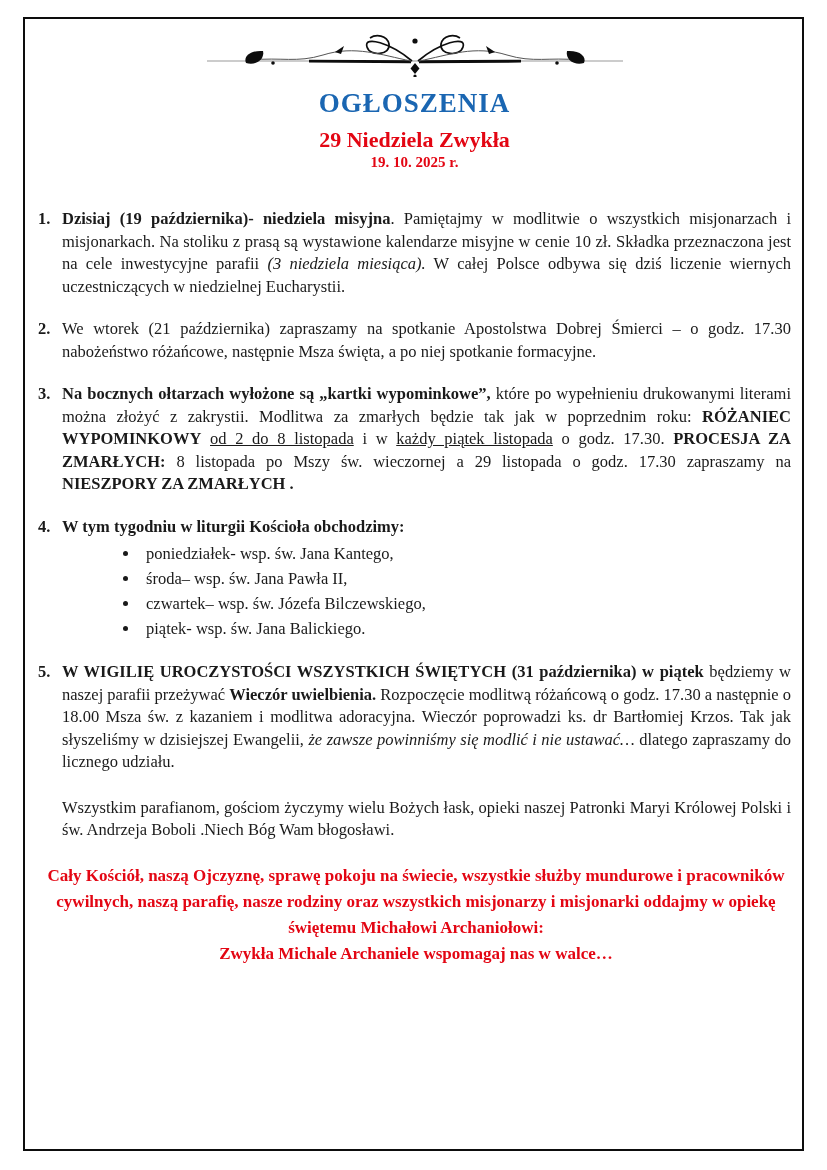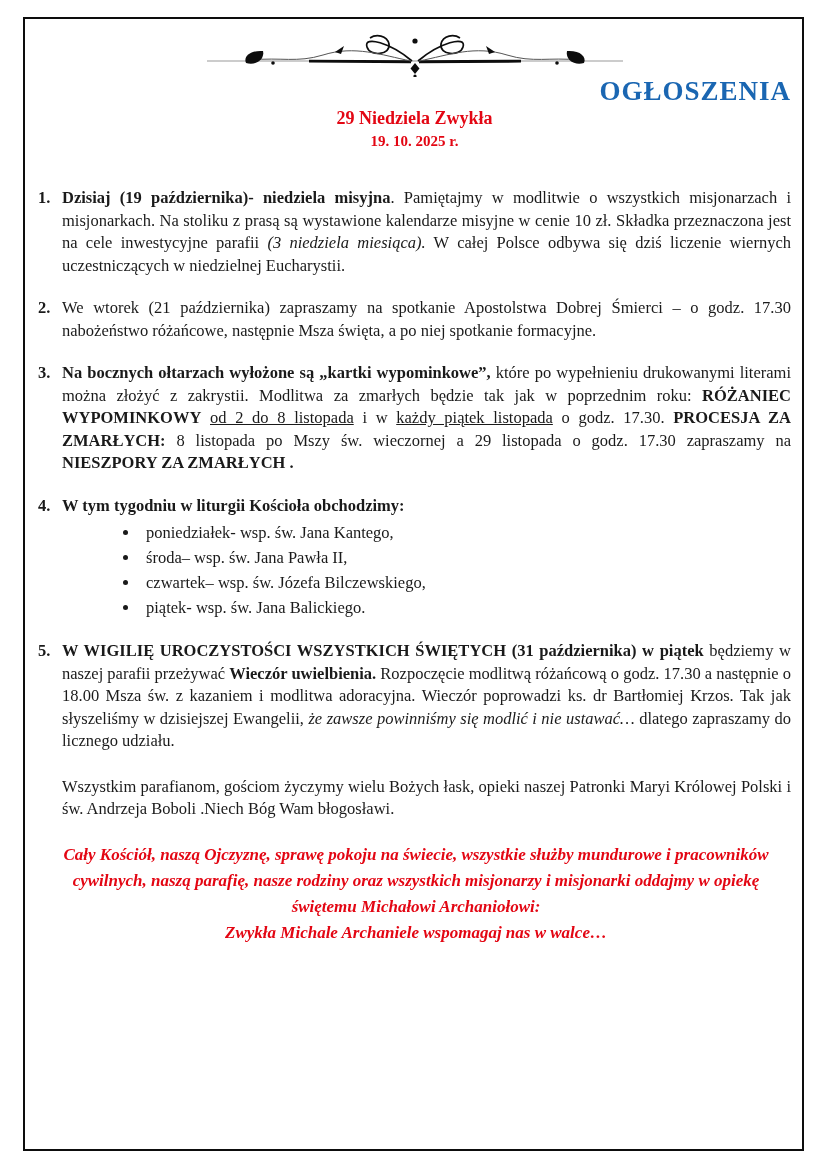--- a/index.html
+++ b/index.html
@@ -17,27 +17,27 @@
     left: 23px; top: 17px; right: 23px; bottom: 19px;
     border: 2px solid #0d0d0d;
     pointer-events: none;
   }
   .content { position: relative; padding: 0 36px 0 38px; }
 
   .ornament { text-align: center; margin-top: 33px; height: 44px; }
   .ornament svg { display: inline-block; }
 
   h1.title {
-    margin: 0; text-align: right;
+    margin: 12px; text-align: center;
     font-size: 27px; line-height: 28px; font-weight: bold;
     letter-spacing: 1px; color: #1a66b2;
   }
   h2.subtitle {
     margin: 3px 0 0 0; text-align: center;
-    font-size: 18px; line-height: 21px; font-weight: bold; color: #e30613;
+    font-size: 22px; line-height: 21px; font-weight: bold; color: #e30613;
   }
   h3.date {
     margin: 2px 0 0 0; text-align: center;
     font-size: 15px; line-height: 21px; font-weight: bold; color: #e30613;
   }
 
   .items { list-style: none; margin: 35px 0 0 0; padding: 0; }
   .item {
     position: relative;
     padding-left: 24px;
@@ -50,21 +50,21 @@
   ul.weekdays { list-style: disc; margin: 3px 0 12px 0; padding-left: 78px; }
   ul.weekdays li { padding-left: 6px; line-height: 25px; text-align: left; }
 
   p.closing {
     margin: 23px 0 0 0; padding-left: 24px;
     font-size: 16.5px; line-height: 22.5px; text-align: justify;
   }
   p.dedication {
     margin: 21px auto 0 auto; width: 756px;
     font-size: 17px; line-height: 26px;
-    font-weight: bold; font-style: italic;
+    font-weight: bold; 
     text-align: center; color: #e30613;
   }
 </style>
 </head>
 <body>
 
 <div class="page">
   <div class="frame"></div>
   <div class="content">
 

